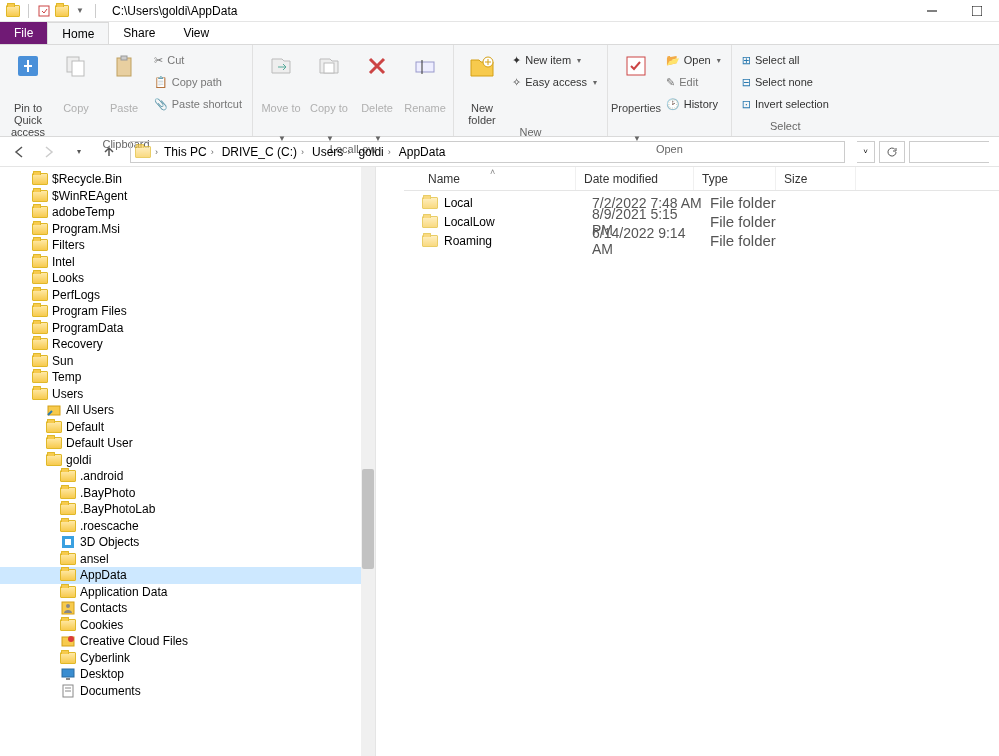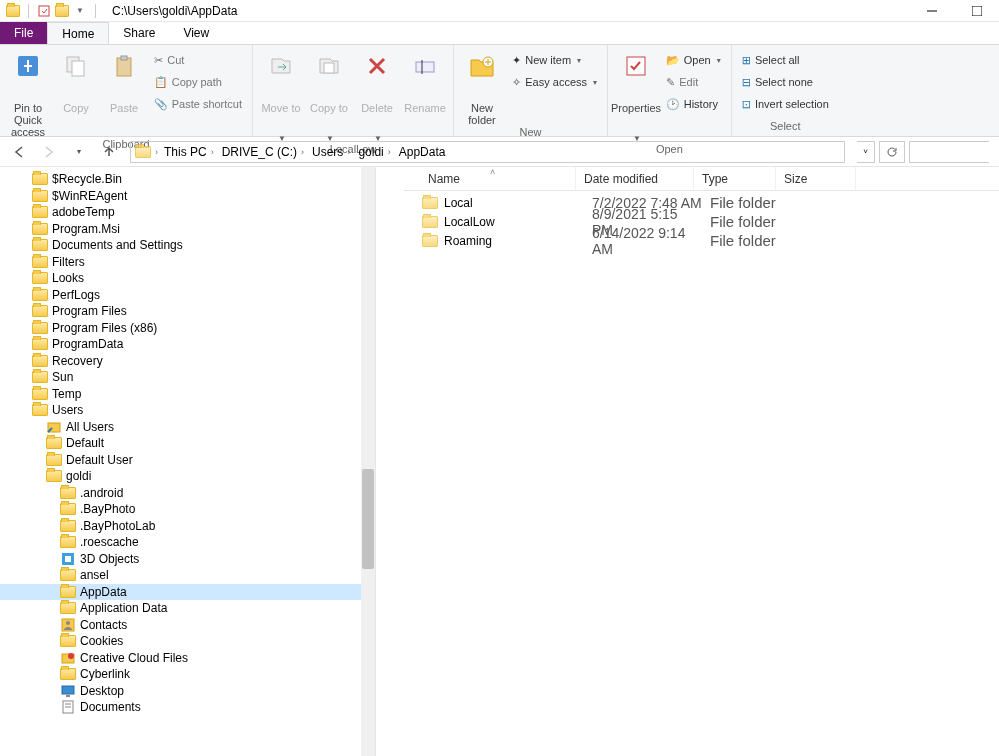--- a/index.html
+++ b/index.html
@@ -376,56 +376,49 @@
           <span class="ticon">
             <span class="folder-icon"></span>
           </span>
           <span>Program.Msi</span>
         </div>
         <div class="tree-row">
           <span class="indent" style="width:32px"></span>
           <span class="ticon">
             <span class="folder-icon"></span>
           </span>
-          <span>Documents and Settings</span>
-        </div>
-        <div class="tree-row">
-          <span class="indent" style="width:32px"></span>
-          <span class="ticon">
-            <span class="folder-icon"></span>
-          </span>
           <span>Filters</span>
         </div>
         <div class="tree-row">
           <span class="indent" style="width:32px"></span>
           <span class="ticon">
             <span class="folder-icon"></span>
           </span>
+          <span>Intel</span>
+        </div>
+        <div class="tree-row">
+          <span class="indent" style="width:32px"></span>
+          <span class="ticon">
+            <span class="folder-icon"></span>
+          </span>
           <span>Looks</span>
         </div>
         <div class="tree-row">
           <span class="indent" style="width:32px"></span>
           <span class="ticon">
             <span class="folder-icon"></span>
           </span>
           <span>PerfLogs</span>
         </div>
         <div class="tree-row">
           <span class="indent" style="width:32px"></span>
           <span class="ticon">
             <span class="folder-icon"></span>
           </span>
           <span>Program Files</span>
-        </div>
-        <div class="tree-row">
-          <span class="indent" style="width:32px"></span>
-          <span class="ticon">
-            <span class="folder-icon"></span>
-          </span>
-          <span>Program Files (x86)</span>
         </div>
         <div class="tree-row">
           <span class="indent" style="width:32px"></span>
           <span class="ticon">
             <span class="folder-icon"></span>
           </span>
           <span>ProgramData</span>
         </div>
         <div class="tree-row">
           <span class="indent" style="width:32px"></span>

